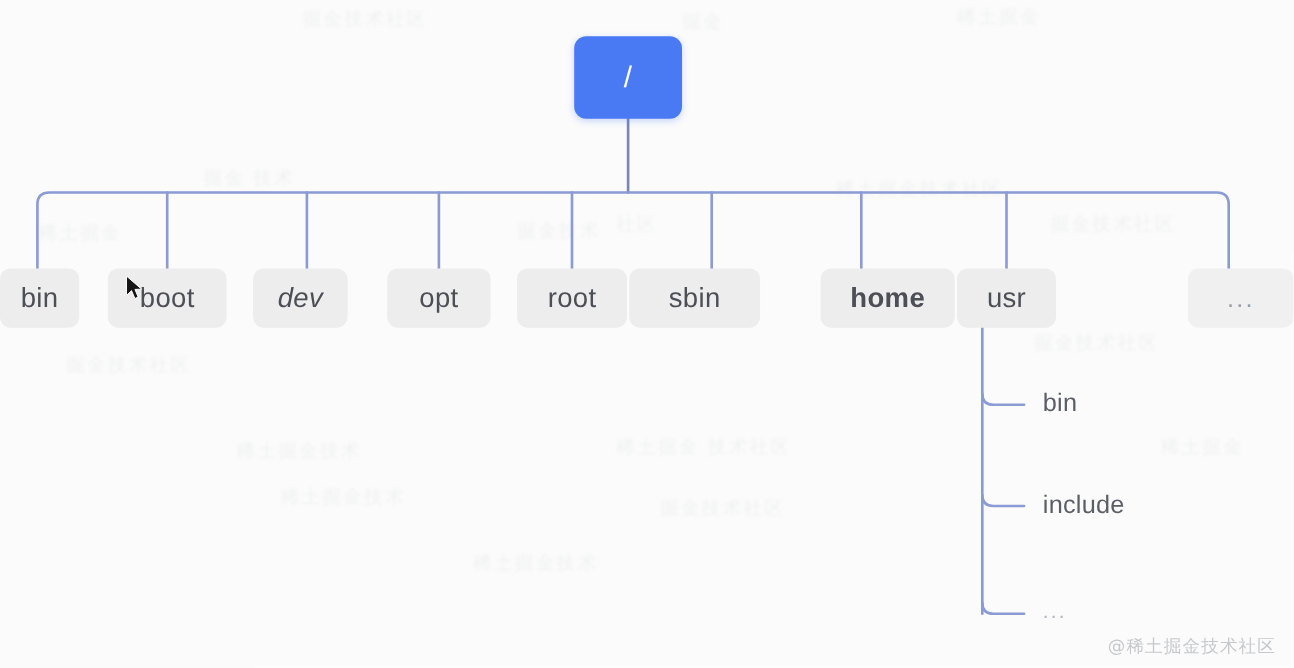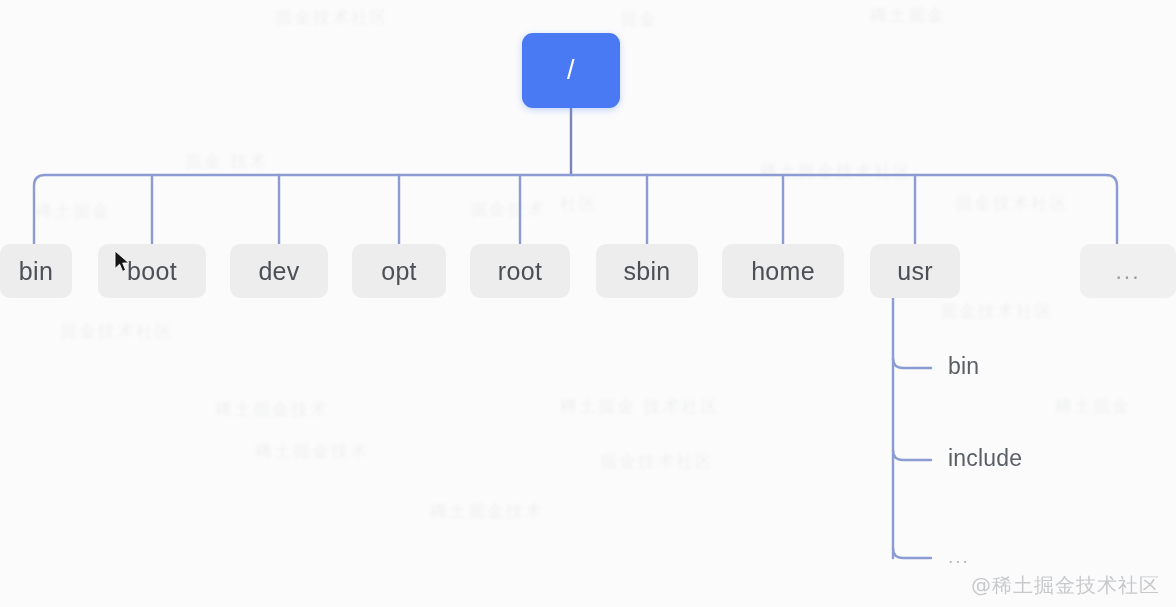--- a/index.html
+++ b/index.html
@@ -107,21 +107,21 @@
     height: 24px;
     pointer-events: none;
   }
 
   
   .corner-wm {
     position: absolute;
     right: 16px;
     bottom: 8px;
     color: rgba(120,124,132,0.40);
-    font-size: 20px;
+    font-size: 16px;
     letter-spacing: 1px;
     white-space: nowrap;
     font-family: "DejaVu Sans", sans-serif;
     user-select: none;
   }
 </style>
 </head>
 <body>
 
 <div id="stage">
@@ -175,33 +175,33 @@
     <span>/</span>
   </div>
 
   <div id="child-nodes">
       <div class="node" style="left: 0px; top: 244px; width: 72px;">
         <span>bin</span>
       </div>
       <div class="node" style="left: 98px; top: 244px; width: 108px;">
         <span>boot</span>
       </div>
-      <div class="node" style="left: 230px; top: 244px; width: 98px;">
+      <div class="node" style="left: 230px; top: 244px; width: 86px; font-style: italic;">
         <span>dev</span>
       </div>
       <div class="node" style="left: 352px; top: 244px; width: 94px; align-items: center;">
         <span>opt</span>
       </div>
       <div class="node" style="left: 470px; top: 244px; width: 100px; align-items: center;">
         <span>root</span>
       </div>
-      <div class="node" style="left: 596px; top: 244px; width: 102px;">
+      <div class="node" style="left: 572px; top: 244px; width: 119px;">
         <span>sbin</span>
       </div>
-      <div class="node" style="left: 722px; top: 244px; width: 122px;">
+      <div class="node" style="left: 746px; top: 244px; width: 122px; font-weight: bold;">
         <span>home</span>
       </div>
       <div class="node" style="left: 870px; top: 244px; width: 90px; text-align: center;">
         <span>usr</span>
       </div>
       <div class="node ellipsis-node" style="left: 1080px; top: 244px; width: 96px;">
         <span>...</span>
       </div>
     </div>
 

